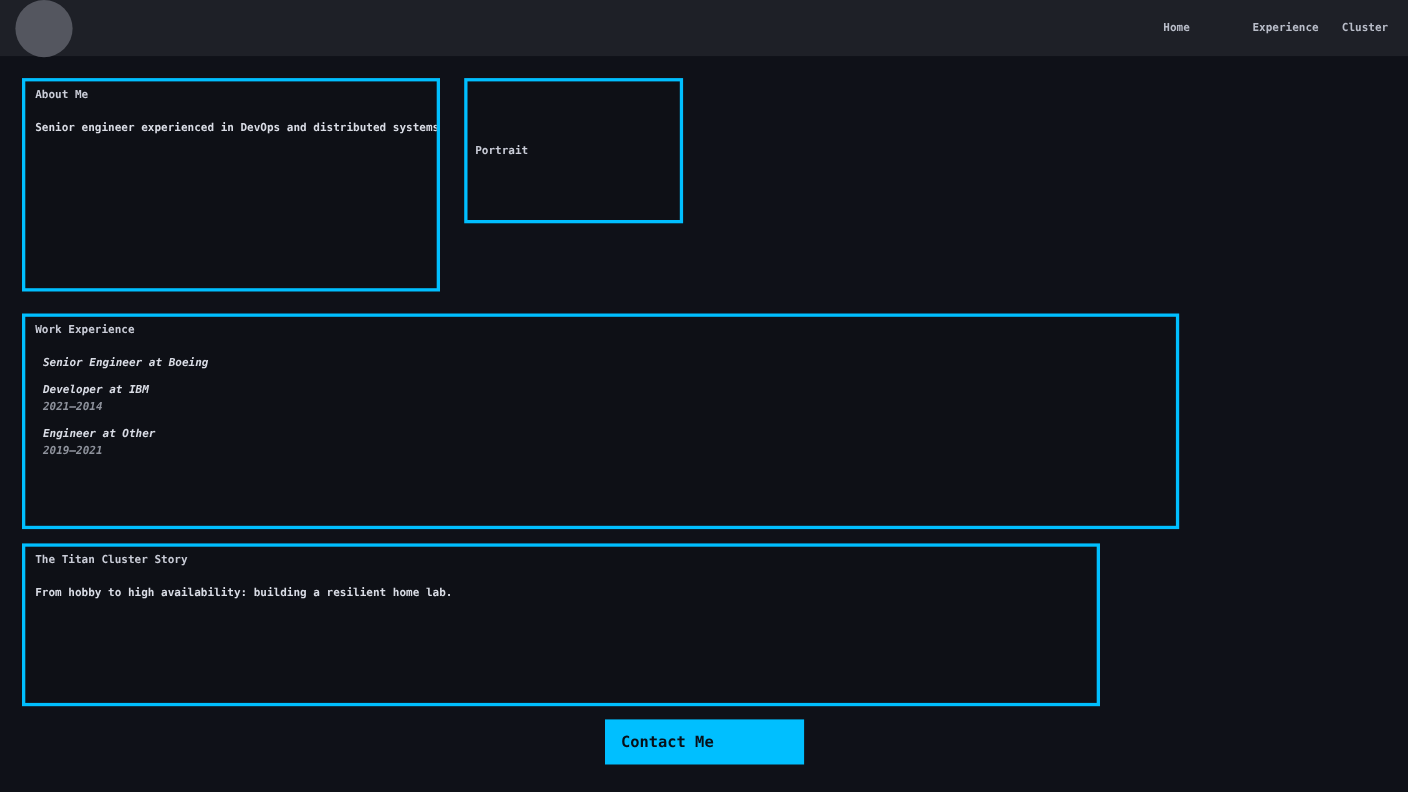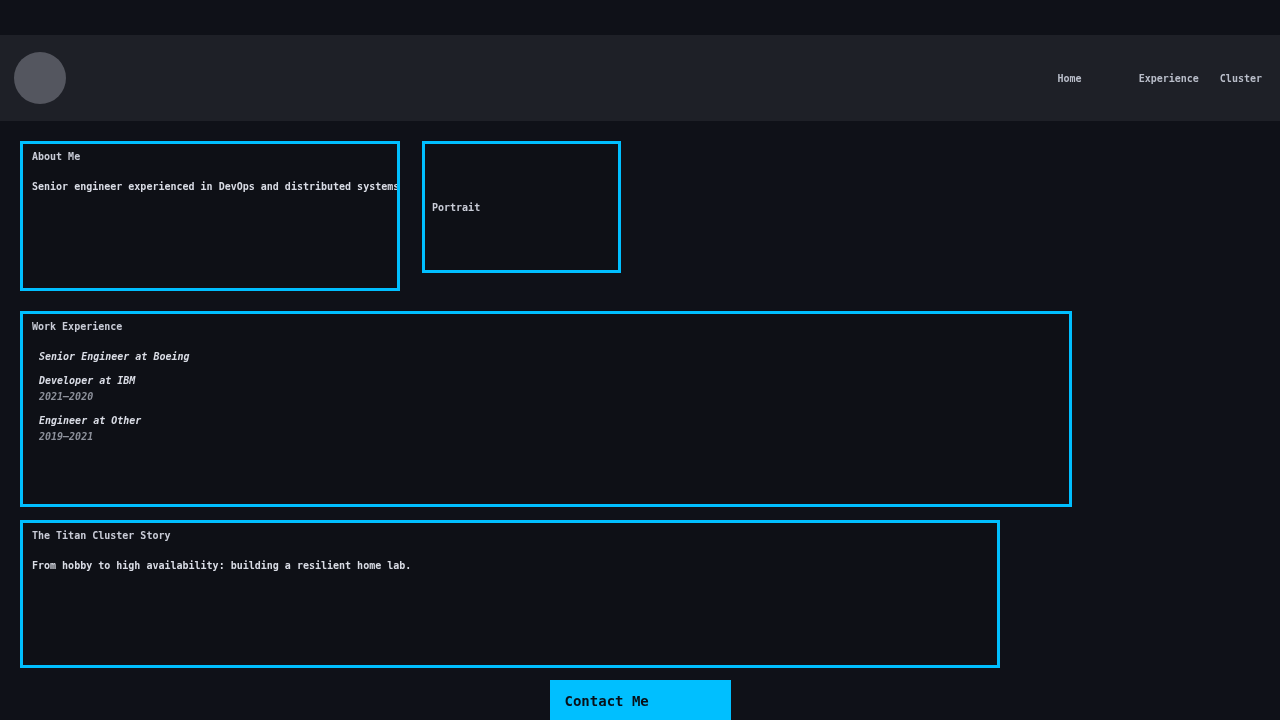--- a/index.html
+++ b/index.html
@@ -10,26 +10,25 @@
     background: var(--page-bg, #0f1118);
     font-family: "DejaVu Sans Mono", monospace;
     font-weight: bold;
     font-size: 10px;
     line-height: 11px;
     overflow: hidden;
   }
 
   
   .navbar {
-    height: 86px;
+    height: 51px;
     background: var(--navbar-bg, #1e2027);
     display: flex;
     align-items: center;
     padding: 0 18px 0 14px;
-    margin-top: 35px;
   }
   .avatar {
     width: 52px;
     height: 52px;
     border-radius: 50%;
     background: var(--avatar, #54565f);
     cursor: pointer;
   }
   .nav-links {
     margin-left: auto;
@@ -47,21 +46,21 @@
   .card {
     border: 3px solid var(--accent, #00bfff);
     background: var(--card-bg, #0e1016);
     padding: 7px 9px;
     color: var(--title-text, #c9ccd7);
   }
   .card-title { color: var(--title-text, #c9ccd7); }
   .card-body  { color: var(--body-text, #d9dce5); margin-top: 19px; white-space: nowrap; }
 
   .row-top { display: flex; gap: 22px; margin-bottom: 20px; }
-  .about-card    { width: 380px; height: 150px; overflow: hidden; }
+  .about-card    { width: 380px; height: 194px; overflow: hidden; }
   .portrait-card { width: 199px; height: 132px; display: flex; align-items: center; padding: 7px 7px; }
   .portrait-label { color: var(--title-text, #c9ccd7); }
 
   .work-card { width: 1052px; height: 196px; margin-bottom: 13px; overflow: hidden; }
   .work-items { margin-top: 19px; margin-left: 7px; font-style: italic; }
   .work-item { margin-bottom: 13px; }
   .work-role   { color: var(--body-text, #d9dce5); }
   .work-period { color: var(--muted-text, #8e929c); margin-top: 5px; }
 
   .titan-card { width: 980px; height: 148px; margin-bottom: 12px; overflow: hidden; }
@@ -108,21 +107,21 @@
   </div>
 
   <section class="card work-card">
     <div class="card-title">Work Experience</div>
     <div class="work-items">
       <div class="work-item">
         <div class="work-role">Senior Engineer at Boeing</div>
       </div>
       <div class="work-item">
         <div class="work-role">Developer at IBM</div>
-        <div class="work-period">2021–2020</div>
+        <div class="work-period">2021–2014</div>
       </div>
       <div class="work-item">
         <div class="work-role">Engineer at Other</div>
         <div class="work-period">2019–2021</div>
       </div>
     </div>
   </section>
 
   <section class="card titan-card">
     <div class="card-title">The Titan Cluster Story</div>

